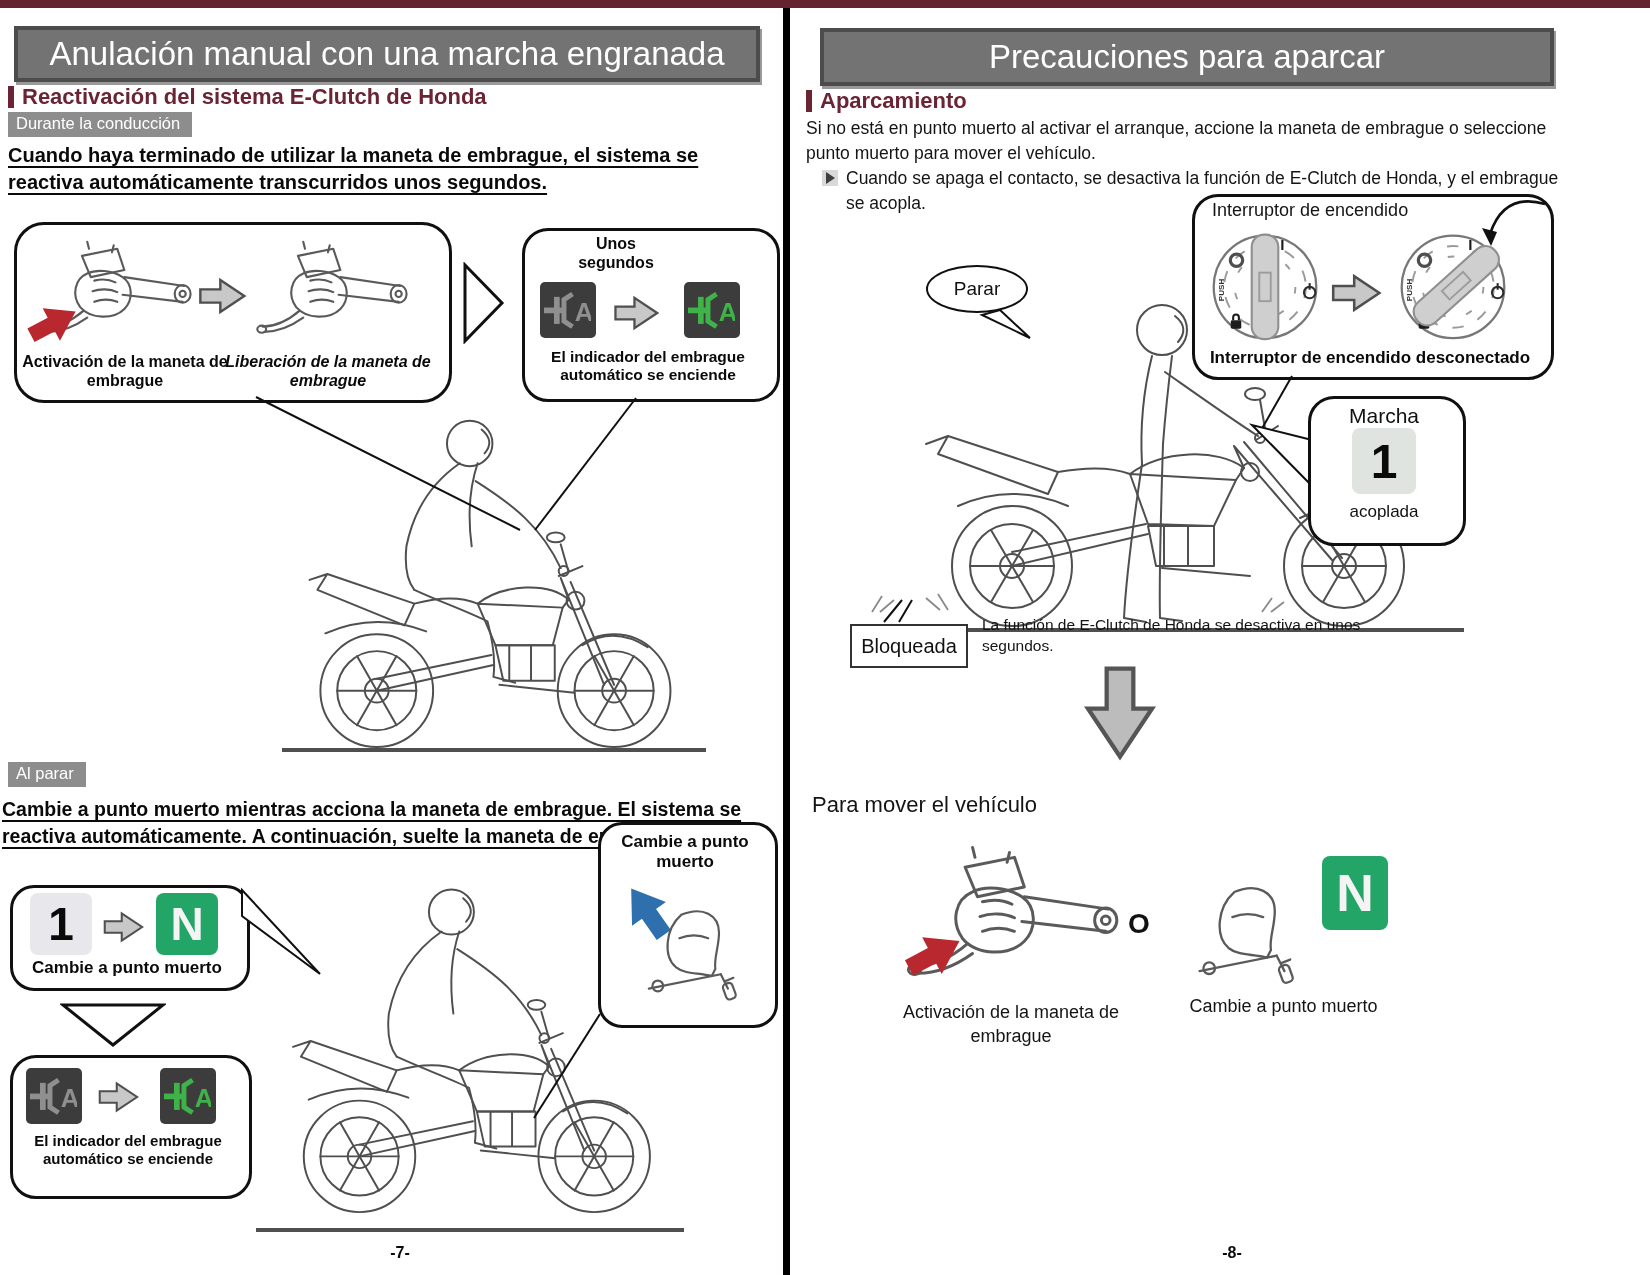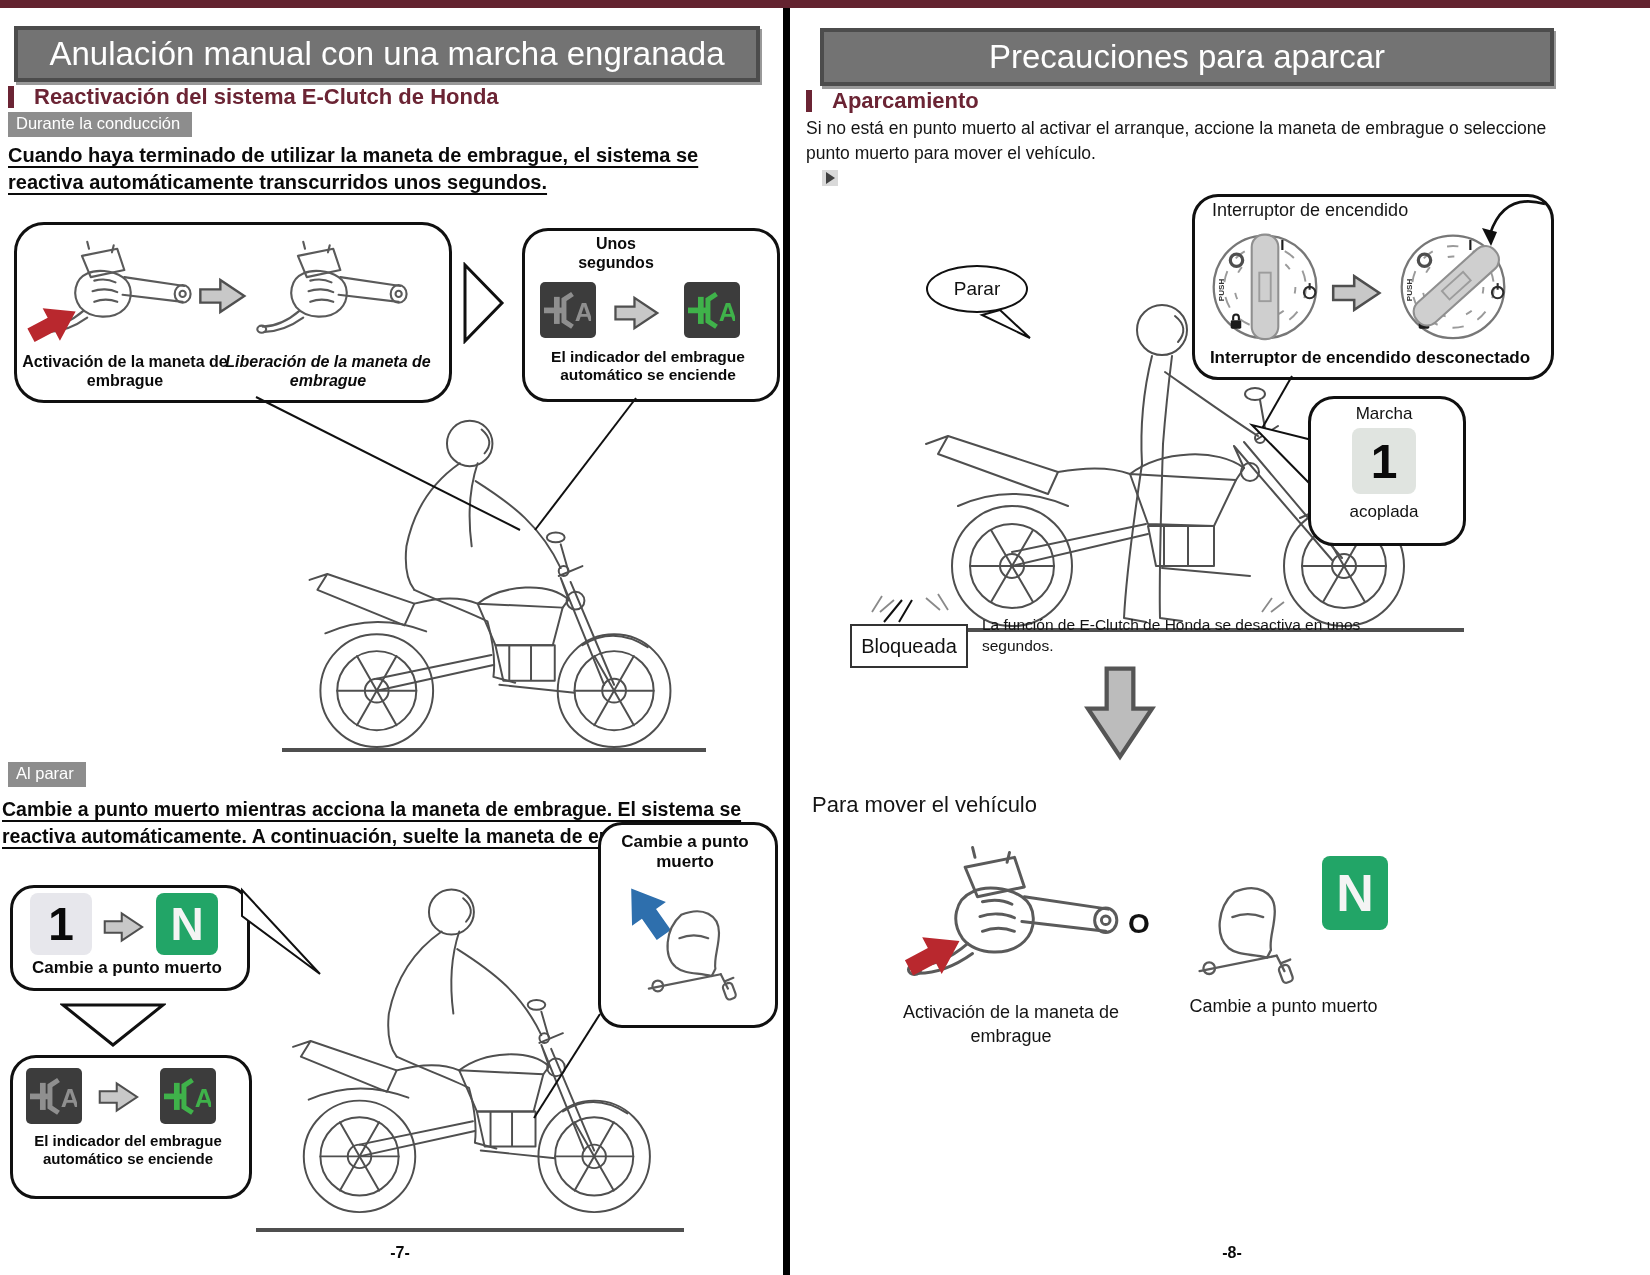--- a/index.html
+++ b/index.html
@@ -5,21 +5,21 @@
   html,body{margin:0;padding:0;background:#fff;}
   .canvas{position:relative;width:1650px;height:1275px;background:#fff;overflow:hidden;
           font-family:"Liberation Sans","DejaVu Sans",sans-serif;color:#111;}
   .abs{position:absolute;}
   .b{font-weight:bold;}
   .c{text-align:center;}
   .topstrip{left:0;top:0;width:1650px;height:8px;background:#63232f;}
   .divider{left:783px;top:8px;width:7px;height:1267px;background:#000;}
   .banner{background:#737373;border:4px solid #4c4c4c;box-shadow:2px 3px 0 rgba(70,70,70,.55);
           color:#fff;font-size:33px;font-weight:300;display:flex;align-items:center;justify-content:center;}
-  .secthead{display:flex;align-items:center;gap:20px;color:#6b2434;font-size:22px;font-weight:bold;}
+  .secthead{display:flex;align-items:center;gap:8px;color:#6b2434;font-size:22px;font-weight:bold;}
   .secthead .bar{width:6px;height:22px;background:#6b2434;}
   .badge{display:inline-block;background:#8d8d8d;color:#fff;font-size:16.5px;padding:2px 12px 4px 8px;}
   .ul{text-decoration:underline;text-decoration-thickness:2px;text-underline-offset:4px;}
   .p-bold{font-weight:bold;color:#0a0a0a;}
   .rbox{border:3px solid #101010;border-radius:26px;background:#fff;}
   .lbl{font-weight:bold;font-size:16px;line-height:19px;color:#0a0a0a;}
   .ind{background:#3c3c3c;border-radius:5px;display:flex;align-items:center;justify-content:center;}
   .ind svg{width:84%;height:80%;}
   .dim{color:#8f8f8f;} .lit{color:#3fb24a;}
   .gear{display:flex;align-items:center;justify-content:center;border-radius:8px;font-weight:bold;}
@@ -281,20 +281,21 @@
     <span class="bar"></span>
     <span>Aparcamiento</span>
   </div>
 
   <div class="abs body-txt" style="left:806px;top:116px;width:775px;">Si no está en punto muerto al activar el arranque, accione la maneta de embrague o seleccione punto muerto para mover el vehículo.</div>
 
   <svg class="abs" style="left:822px;top:170px;width:16px;height:16px;">
     <rect x="0" y="0" width="16" height="16" fill="#d9d9d9"></rect>
     <path d="M4 2 L13 8 L4 14 Z" fill="#3f3f3f"></path>
   </svg>
+  <div class="abs body-txt" style="left:846px;top:166px;width:732px;">Cuando se apaga el contacto, se desactiva la función de E-Clutch de Honda, y el embrague se acopla.</div>
 
   <div class="abs rbox" style="left:1192px;top:194px;width:356px;height:180px;"></div>
   <div class="abs" style="left:1212px;top:200px;font-size:18px;color:#141414;">Interruptor de encendido</div>
   <svg class="abs" style="left:1208px;top:228px;width:114px;height:114px;">
     <use href="#sym-ign-base"></use>
       <use href="#sym-key"></use>
   </svg>
   <svg class="abs" style="left:1328px;top:272px;width:58px;height:42px;">
       <use href="#sym-arrow" fill="#c8c8c8" stroke="#4f4f4f" stroke-width="1.8"></use>
     </svg>
@@ -308,21 +309,21 @@
        display:flex;align-items:center;justify-content:center;font-size:19px;background:#fff;z-index:3;">
     <span>Parar</span>
   </div>
 
   <svg class="abs" style="left:862px;top:266px;width:600px;height:368px;">
       <use href="#sym-bike-stand"></use>
     </svg>
   <div class="abs" style="left:866px;top:628px;width:598px;height:4px;background:#4f4f4f;"></div>
 
   <div class="abs rbox" style="left:1308px;top:396px;width:152px;height:144px;z-index:3;"></div>
-  <div class="abs c" style="left:1308px;top:404px;width:152px;font-size:17px;z-index:4;">Marcha</div>
+  <div class="abs c" style="left:1308px;top:404px;width:152px;font-size:21px;z-index:4;">Marcha</div>
   <div class="abs gear" style="left:1352px;top:428px;width:64px;height:66px;font-size:48px;background:#e0e4e0;color:#0a0a0a;z-index:4;">
     <span>1</span>
   </div>
   <div class="abs c" style="left:1308px;top:502px;width:152px;font-size:17px;z-index:4;">acoplada</div>
 
   <div class="abs" style="left:850px;top:624px;width:114px;height:40px;border:2px solid #333;background:#fff;
        display:flex;align-items:center;justify-content:center;font-size:20px;z-index:3;">
     <span>Bloqueada</span>
   </div>
   <div class="abs" style="left:982px;top:614px;width:394px;font-size:15.5px;line-height:21px;color:#141414;">La función de E-Clutch de Honda se desactiva en unos segundos.</div>

